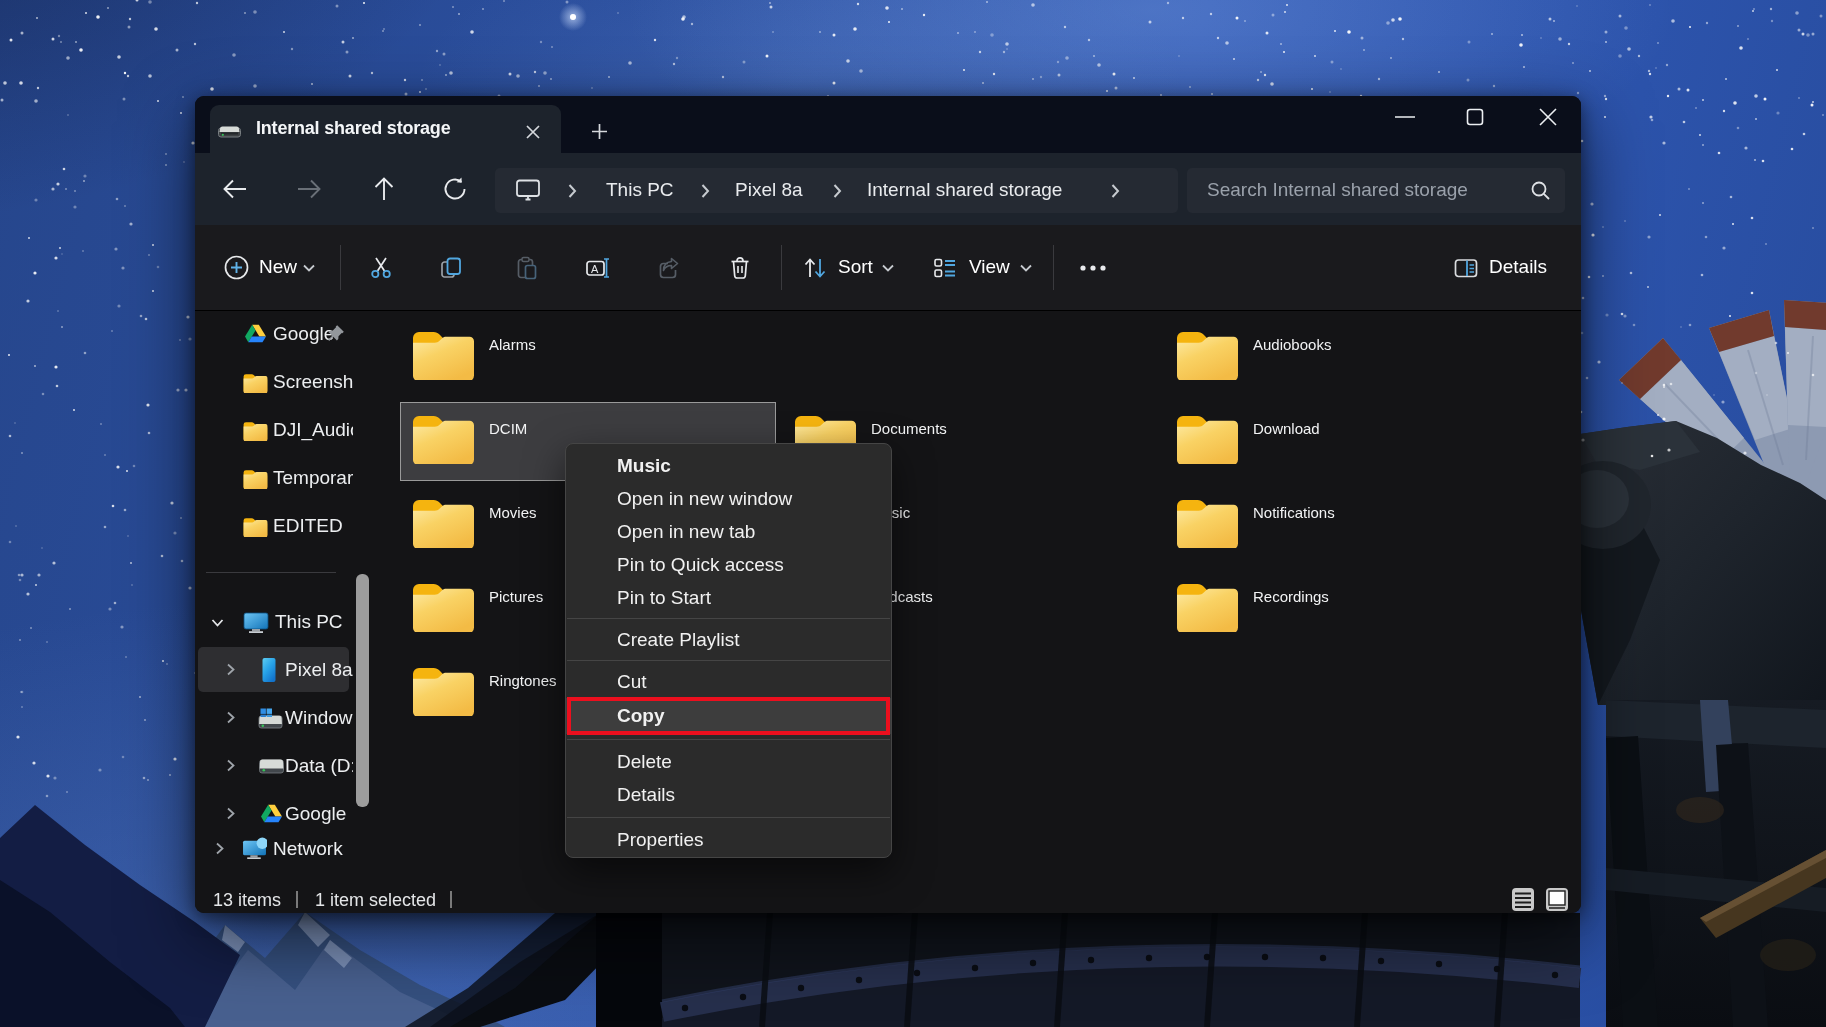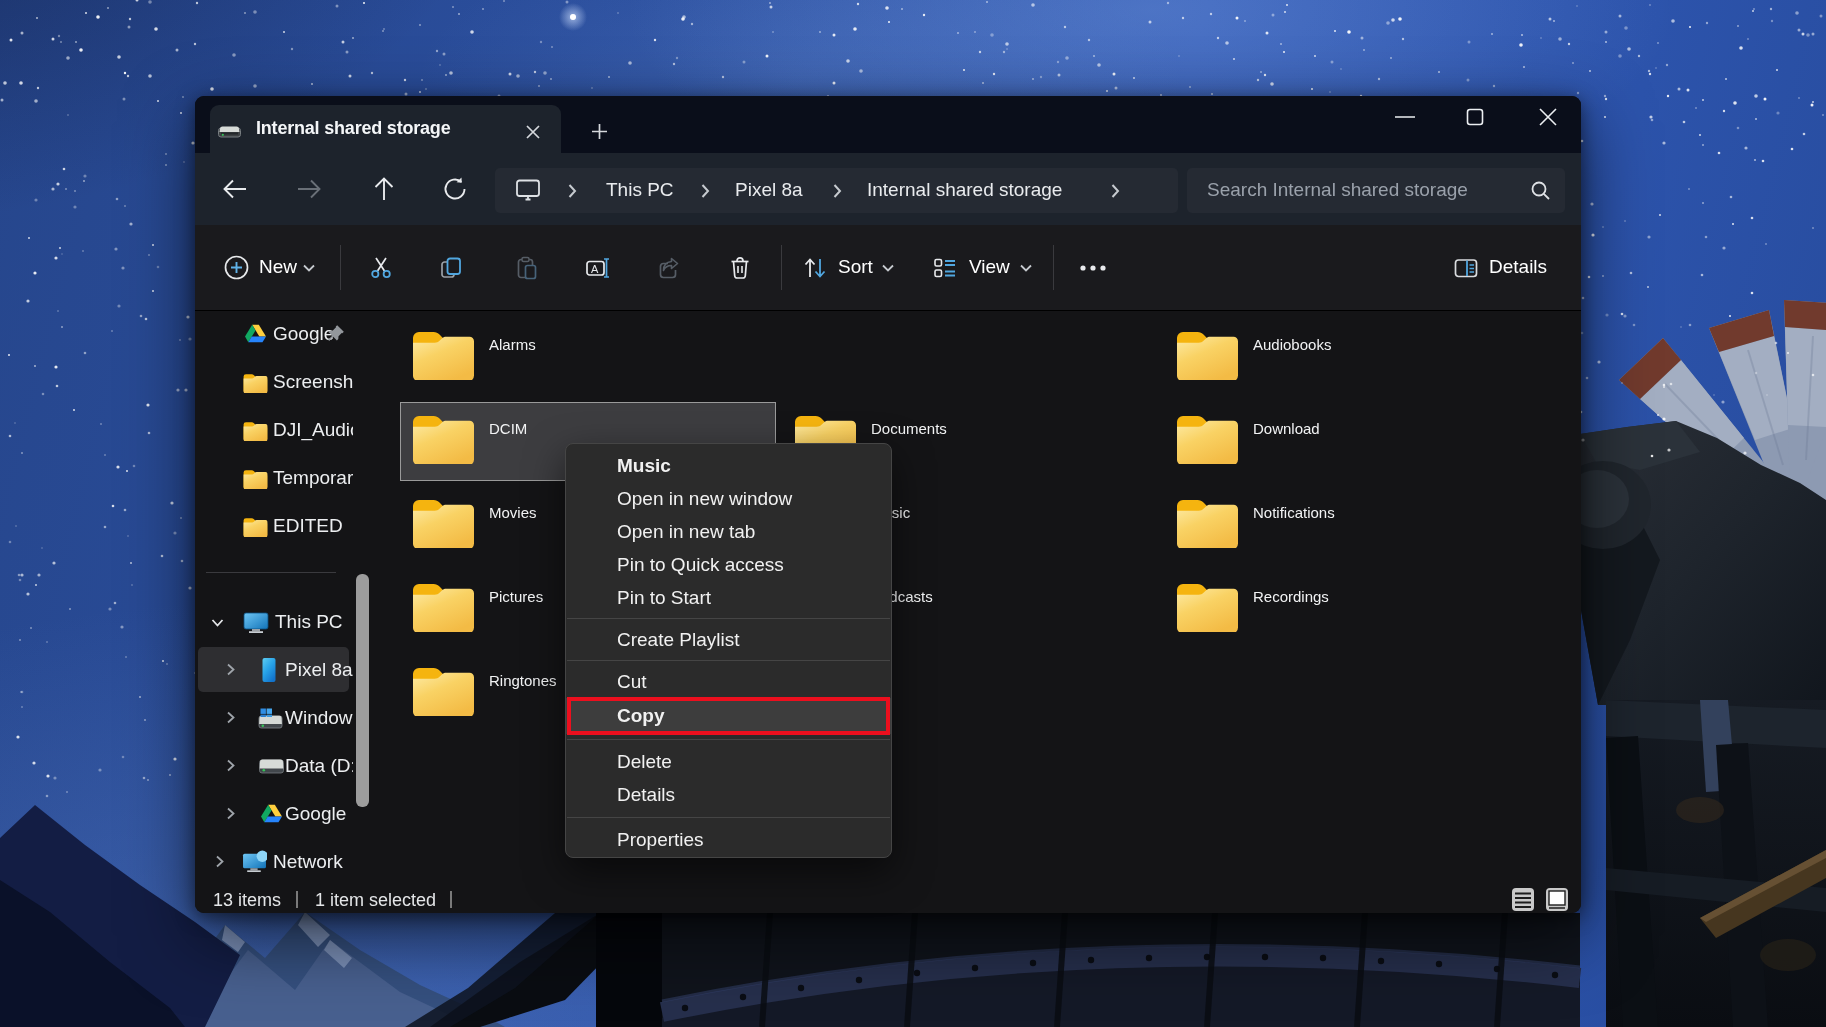--- a/index.html
+++ b/index.html
@@ -869,21 +869,21 @@
       </div>
       <div class="srow" style="top:479px;">
         <svg class="abs" style="left:30px;top:16px;" width="11" height="15" viewBox="0 0 11 15">
           <path d="M3 2.5 L8.5 7.5 L3 12.5" fill="none" stroke="#9fa4aa" stroke-width="1.8"></path>
         </svg>
         <svg class="abs" style="left:66px;top:14px;" width="21" height="19" viewBox="0 0 24 21">
           <use href="#gd2"></use>
         </svg>
         <div class="txt" style="left:90px;">Google</div>
       </div>
-      <div class="srow" style="top:527px;">
+      <div class="srow" style="top:514px;">
         <svg class="abs" style="left:19px;top:16px;" width="11" height="15" viewBox="0 0 11 15">
           <path d="M3 2.5 L8.5 7.5 L3 12.5" fill="none" stroke="#9fa4aa" stroke-width="1.8"></path>
         </svg>
         <svg class="abs" style="left:47px;top:12px;" width="25" height="23" viewBox="0 0 24 21">
           <use href="#net"></use>
         </svg>
         <div class="txt" style="left:78px;">Network</div>
       </div>
     <div class="abs" id="sidesep"></div>
     <div class="abs" id="sidescroll"></div>

